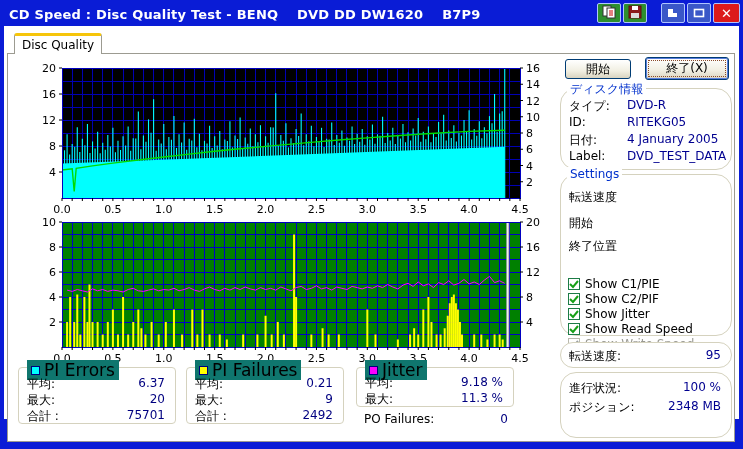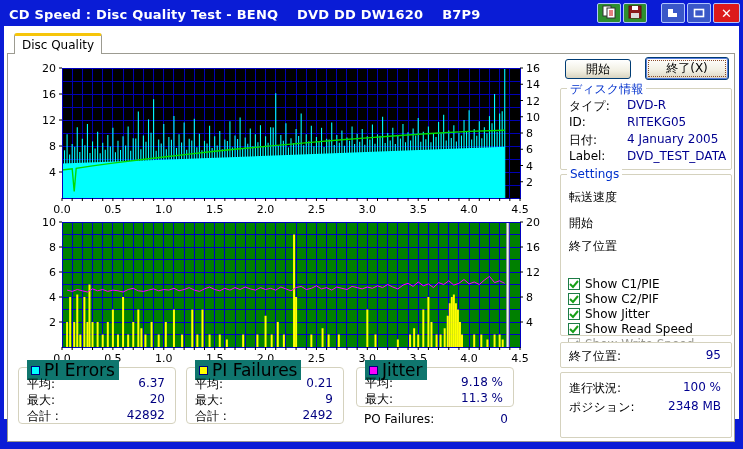--- a/index.html
+++ b/index.html
@@ -29,21 +29,21 @@
   .swatch { width:9px; height:9px; border:1px solid #00007C; display:inline-block; }
   .sw-cyan { background:#00FFFF; } .sw-yellow { background:#FFFF00; } .sw-magenta { background:#FF00FF; }
   .lg-row { position:absolute; left:8px; right:10px; height:16px; font-size:12px; }
   .lg-label { position:absolute; left:0; color:#000; }
   .lg-value { position:absolute; right:0; color:#000080; }
   .po-row { position:absolute; font-size:12px; z-index:2; }
   
   .btn { position:absolute; border:1px solid #003C74; border-radius:3px; background:linear-gradient(#ffffff,#f1efe2 60%,#d9d4c0);
          font-size:12px; color:#000; display:flex; align-items:center; justify-content:center; z-index:2; }
   .btn-default { box-shadow:0 0 0 1px #5A7EDC inset; outline:1px dotted #8a4a2a; outline-offset:-4px; }
-  .groupbox { position:absolute; border:1px solid #D5D2BE; border-radius:2px; background:#fff; z-index:2; }
+  .groupbox { position:absolute; border:1px solid #D5D2BE; border-radius:16px; background:#fff; z-index:2; }
   .gb-cap { position:absolute; top:-8px; left:6px; background:#fff; padding:0 3px; font-size:12px; color:#0030CC; }
   .rp-row { position:absolute; left:8px; right:8px; height:16px; font-size:12px; }
   .rp-label { position:absolute; left:0; color:#000; white-space:nowrap; }
   .rp-value { position:absolute; left:58px; color:#000090; white-space:nowrap; }
   .rp-value-r { position:absolute; right:2px; color:#000090; white-space:nowrap; }
   .cbrow { position:absolute; left:8px; height:14px; display:flex; align-items:center; gap:5px; font-size:12px; color:#000; z-index:2; }
   .cb { width:12px; height:12px; background:#fff; border:1px solid #1C7C46; display:flex; align-items:center; justify-content:center; }
   .cbrow.disabled { color:#9a9a93; }
   .cbrow.disabled .cb { border-color:#b8b8ad; }
 </style>
@@ -643,21 +643,21 @@
       <div class="lg-row" style="top:8px;">
           <span class="lg-label">平均:</span>
           <span class="lg-value">6.37</span>
         </div>
       <div class="lg-row" style="top:24px;">
           <span class="lg-label">最大:</span>
           <span class="lg-value">20</span>
         </div>
       <div class="lg-row" style="top:40px;">
           <span class="lg-label">合計 :</span>
-          <span class="lg-value">42892</span>
+          <span class="lg-value">75701</span>
         </div>
     </div>
 
     <div class="legend-box" style="left:182px; top:341px; width:158px; height:57px;">
       <div class="legend-cap">
         <span class="swatch sw-yellow"></span>
         <span>PI Failures</span>
       </div>
       <div class="lg-row" style="top:8px;">
           <span class="lg-label">平均:</span>
@@ -770,21 +770,21 @@
       <span class="cb">
           <svg width="10" height="10">
             <polyline points="1,5 4,8 9,2" fill="none" stroke="#9aa0a0" stroke-width="2"></polyline>
           </svg>
         </span>
       <span>Show Write Speed</span>
     </div>
 
     <div class="groupbox" style="left:556px; top:316px; width:172px; height:26px;">
       <div class="rp-row" style="top:5px;">
-        <span class="rp-label">終了位置:</span>
+        <span class="rp-label">転送速度:</span>
         <span class="rp-value-r">95</span>
       </div>
     </div>
 
     <div class="groupbox" style="left:556px; top:346px; width:172px; height:66px;">
       <div class="rp-row" style="top:7px;">
           <span class="rp-label">進行状況:</span>
           <span class="rp-value-r">100 %</span>
         </div>
       <div class="rp-row" style="top:26px;">

